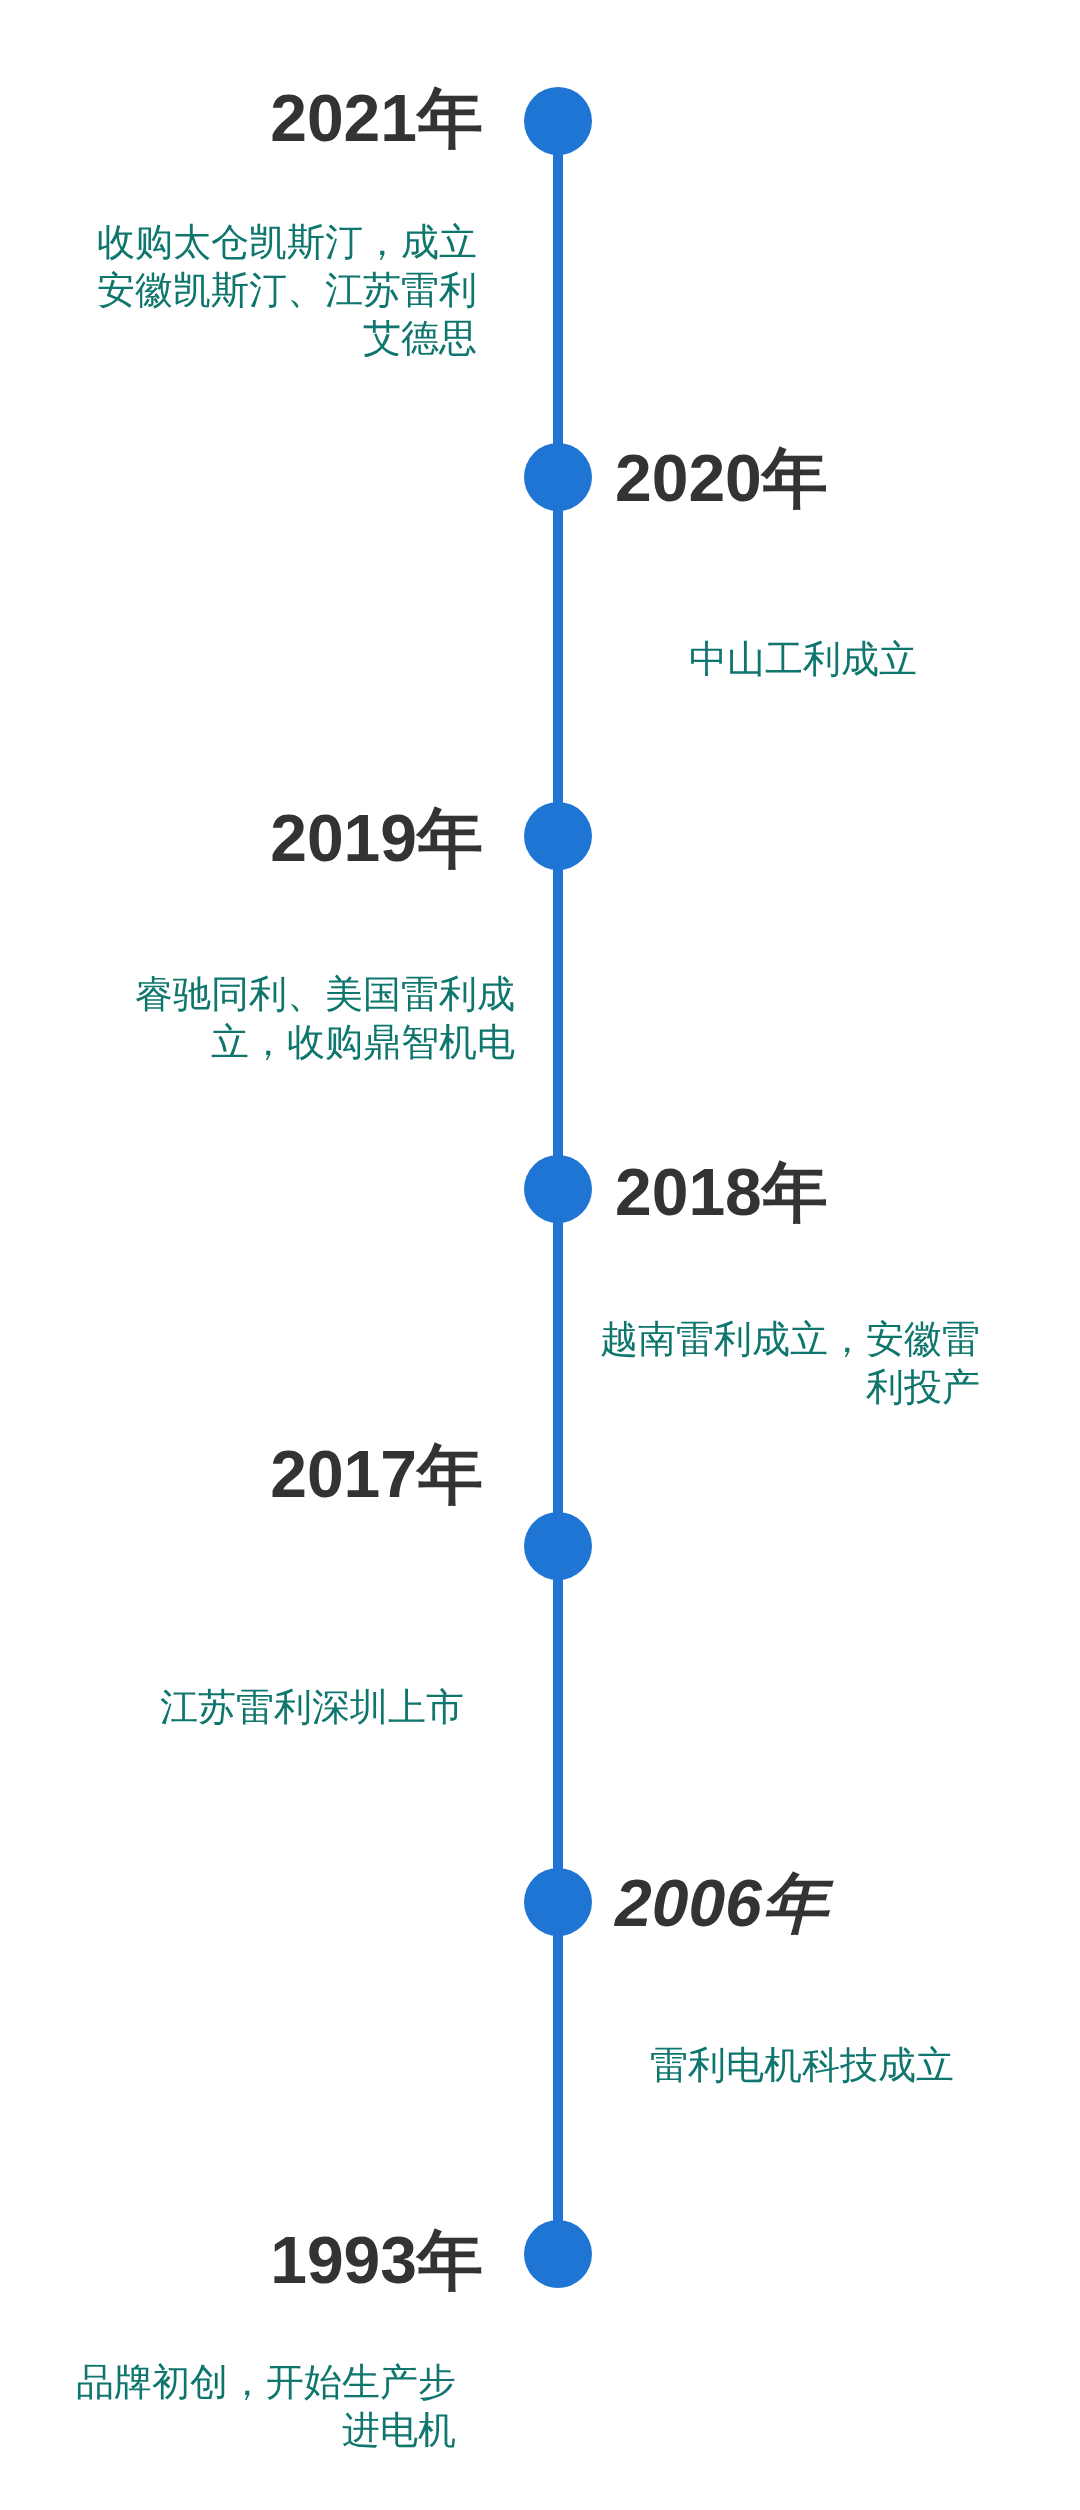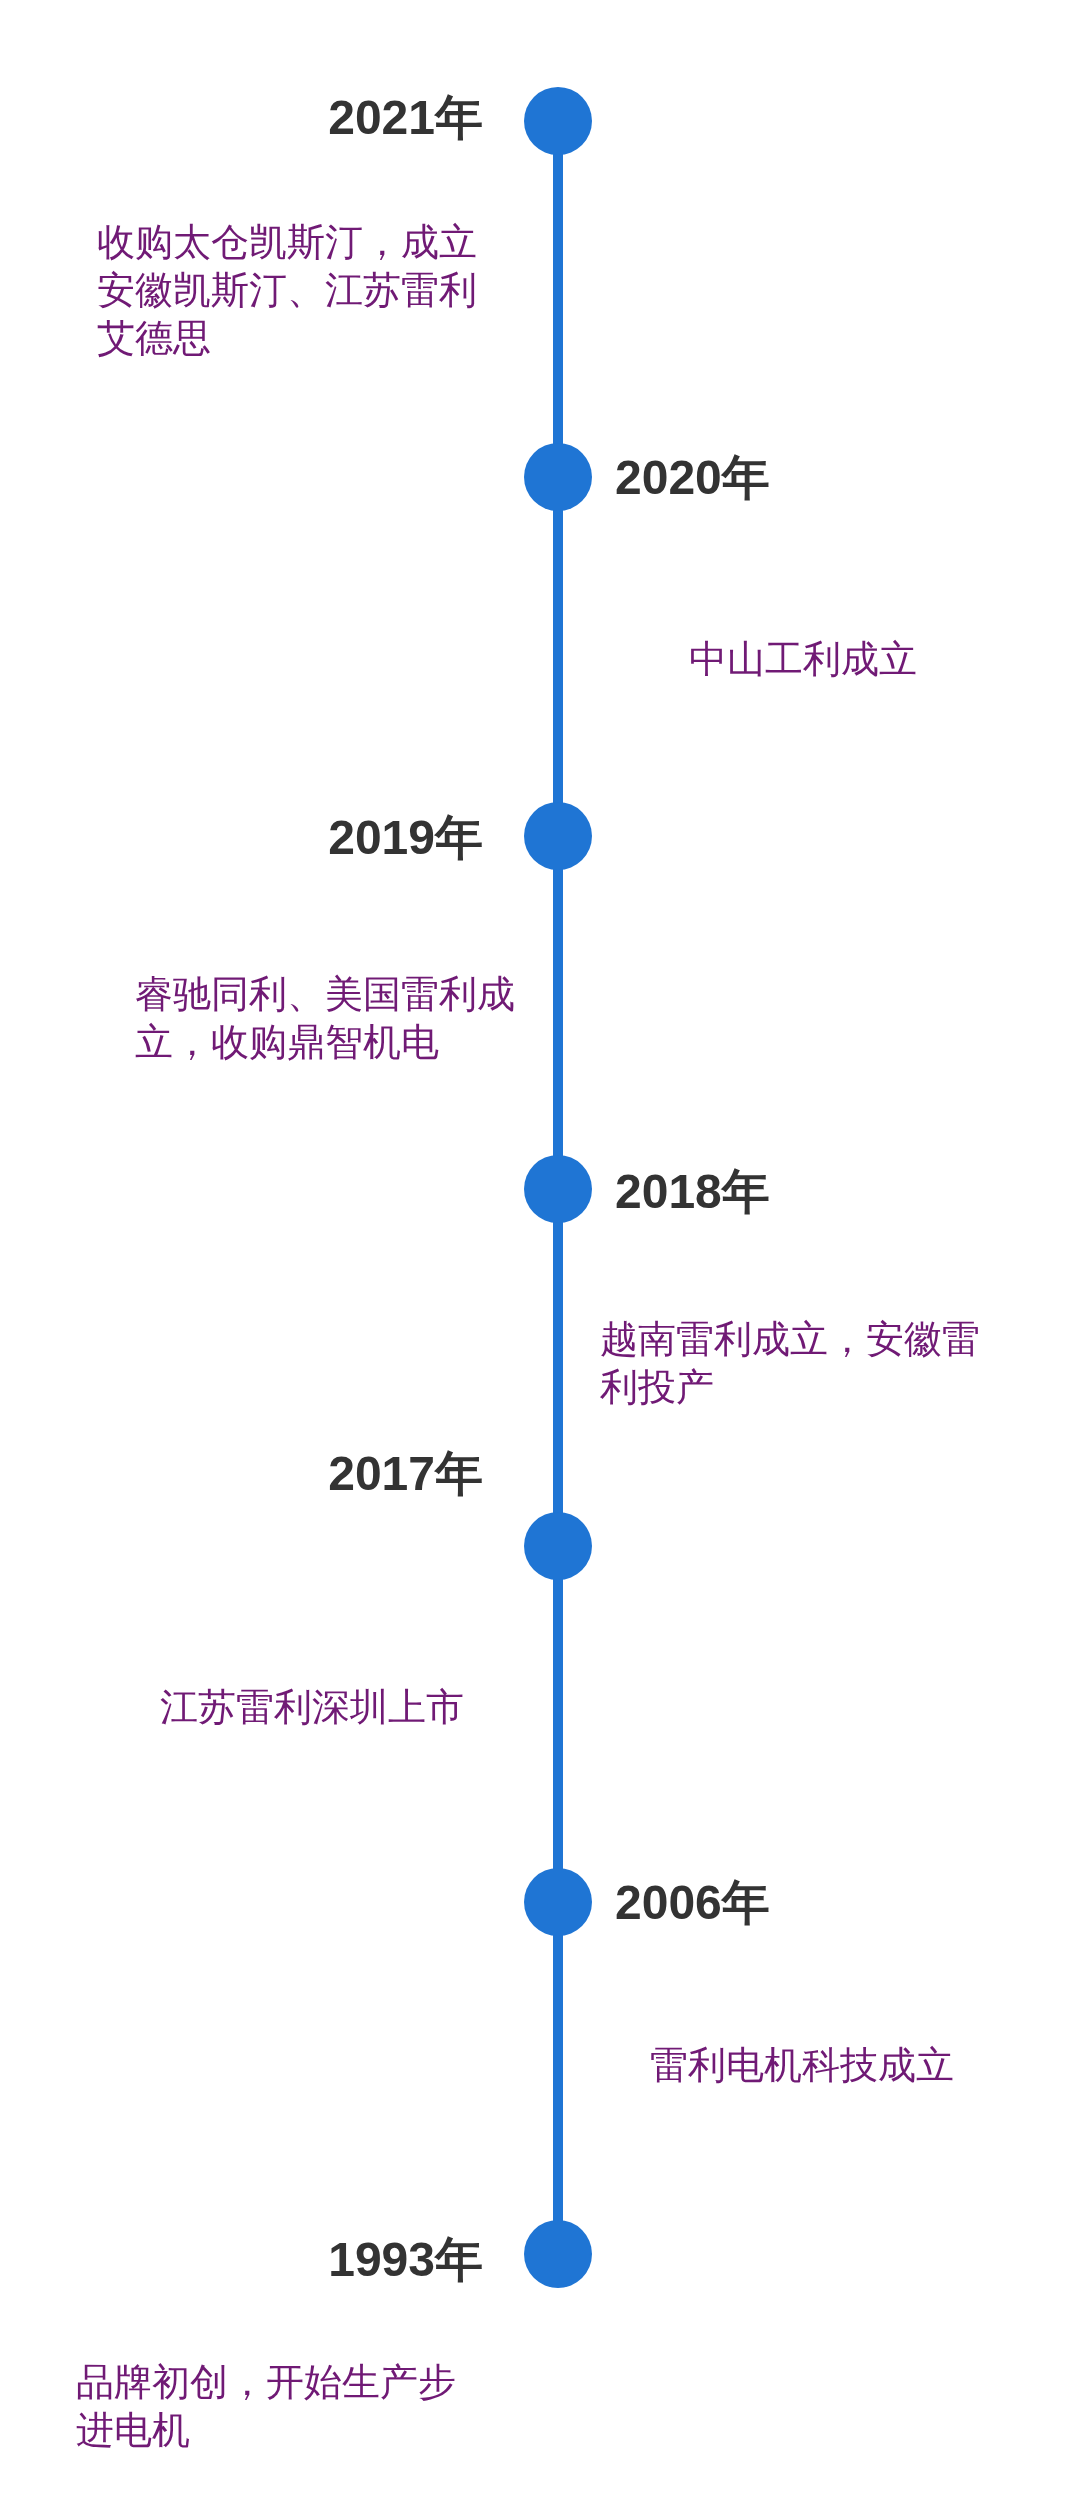--- a/index.html
+++ b/index.html
@@ -27,41 +27,42 @@
       left: 524px;
       width: 68px;
       height: 68px;
       border-radius: 50%;
       background: #1f75d4;
     }
     .year {
       position: absolute;
       font-family: "Liberation Sans", sans-serif;
       font-weight: 700;
-      font-size: 48px;
+      font-size: 66px;
       line-height: 56px;
       color: #333333;
       white-space: nowrap;
     }
     .year.left {
       right: 597px;
       text-align: right;
     }
     .year.right {
       left: 615px;
       text-align: right;
     }
     .desc {
       position: absolute;
       font-family: "DejaVu Sans", sans-serif;
       font-weight: 400;
       font-size: 38px;
       line-height: 48px;
-      color: #701a75;
+      color: #0f766e;
       white-space: pre;
+      text-align: right;
     }
   </style>
 </head>
 <body>
 
 <div class="page">
 
   <div class="axis-line"></div>
 
   <div>
@@ -93,21 +94,21 @@
   </div>
 
   <div>
     <div class="node" style="top:1512px;"></div>
     <div class="year left" style="top:1436px;margin-top:10px;">2017年</div>
     <div class="desc" style="left:160px; top:1683px;">江苏雷利深圳上市</div>
   </div>
 
   <div>
     <div class="node" style="top:1868px;"></div>
-    <div class="year right" style="top:1875px;">2006年</div>
+    <div class="year right" style="top:1875px;font-style:italic;">2006年</div>
     <div class="desc" style="left:650px; top:2041px;">雷利电机科技成立</div>
   </div>
 
   <div>
     <div class="node" style="top:2220px;"></div>
     <div class="year left" style="top:2232px;">1993年</div>
     <div class="desc" style="left:76px; top:2326px;margin-top:32px;">品牌初创，开始生产步
 进电机</div>
   </div>
 

